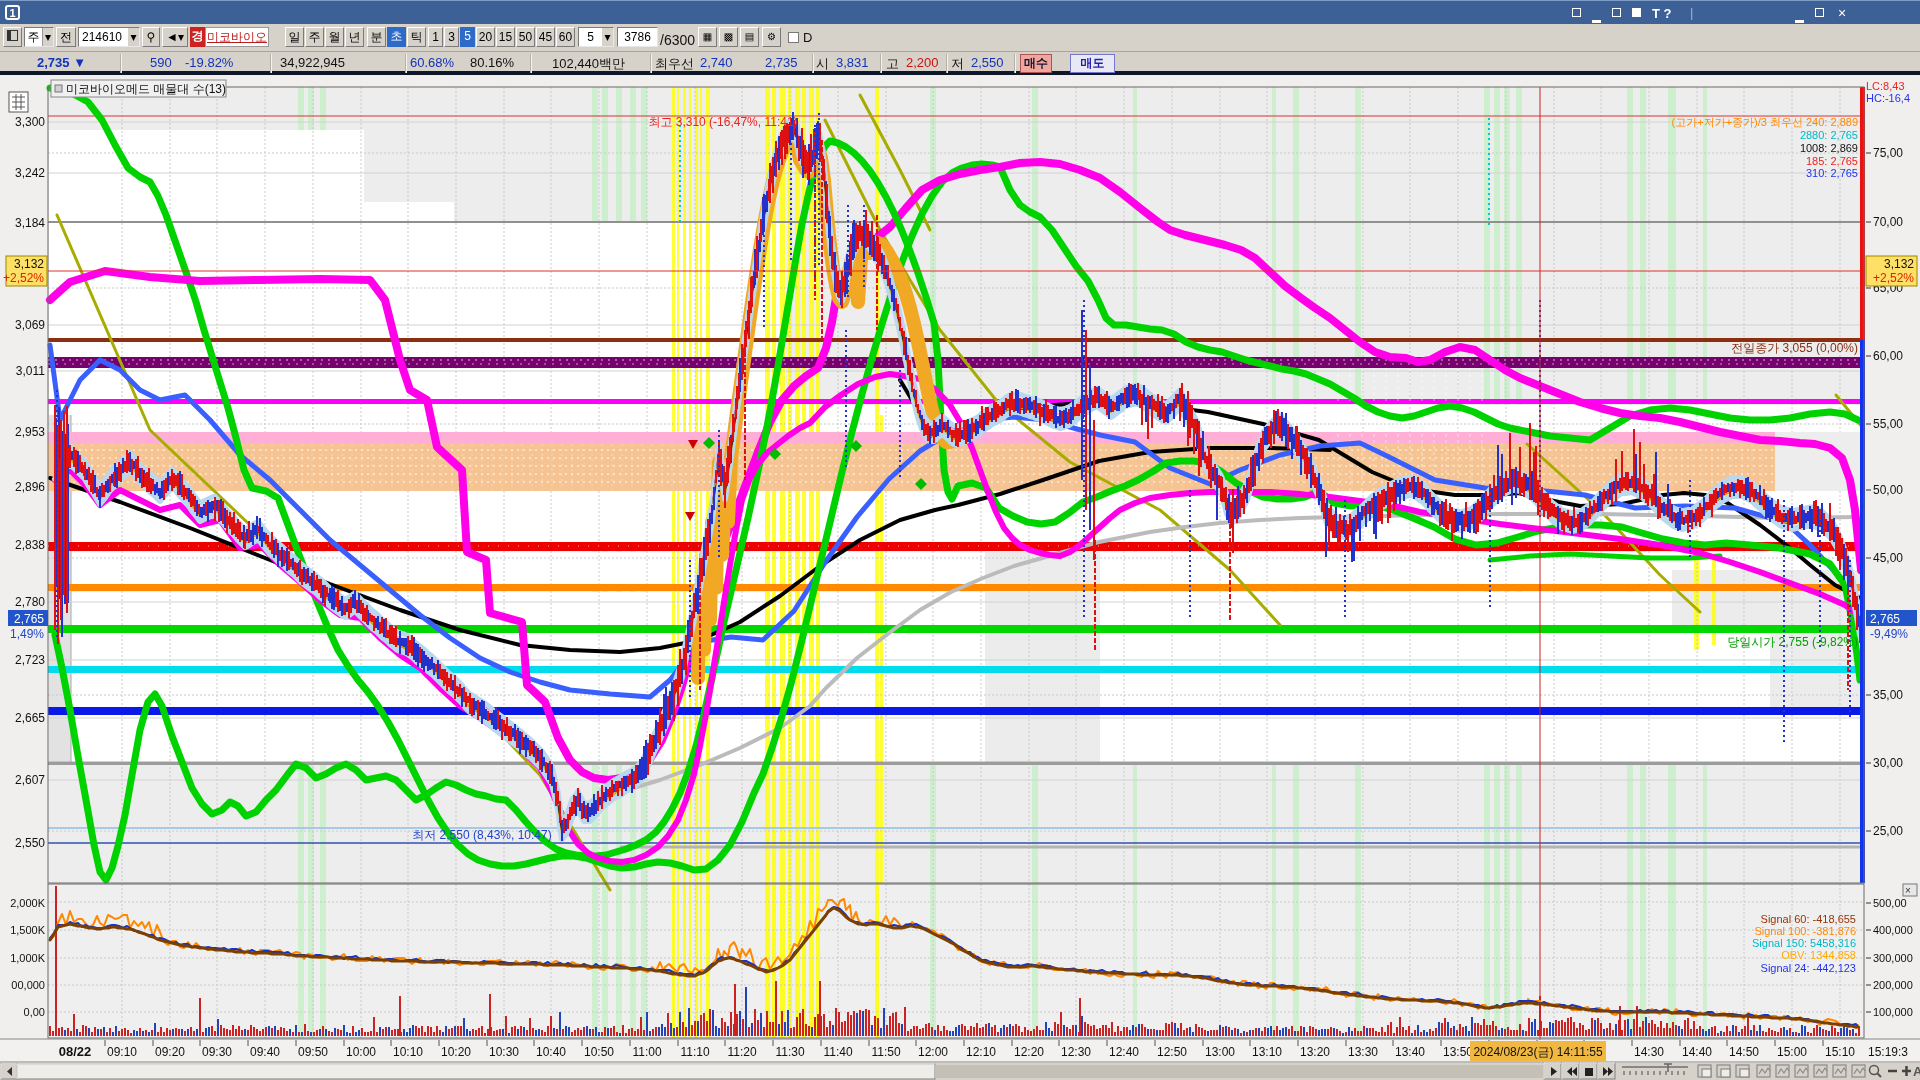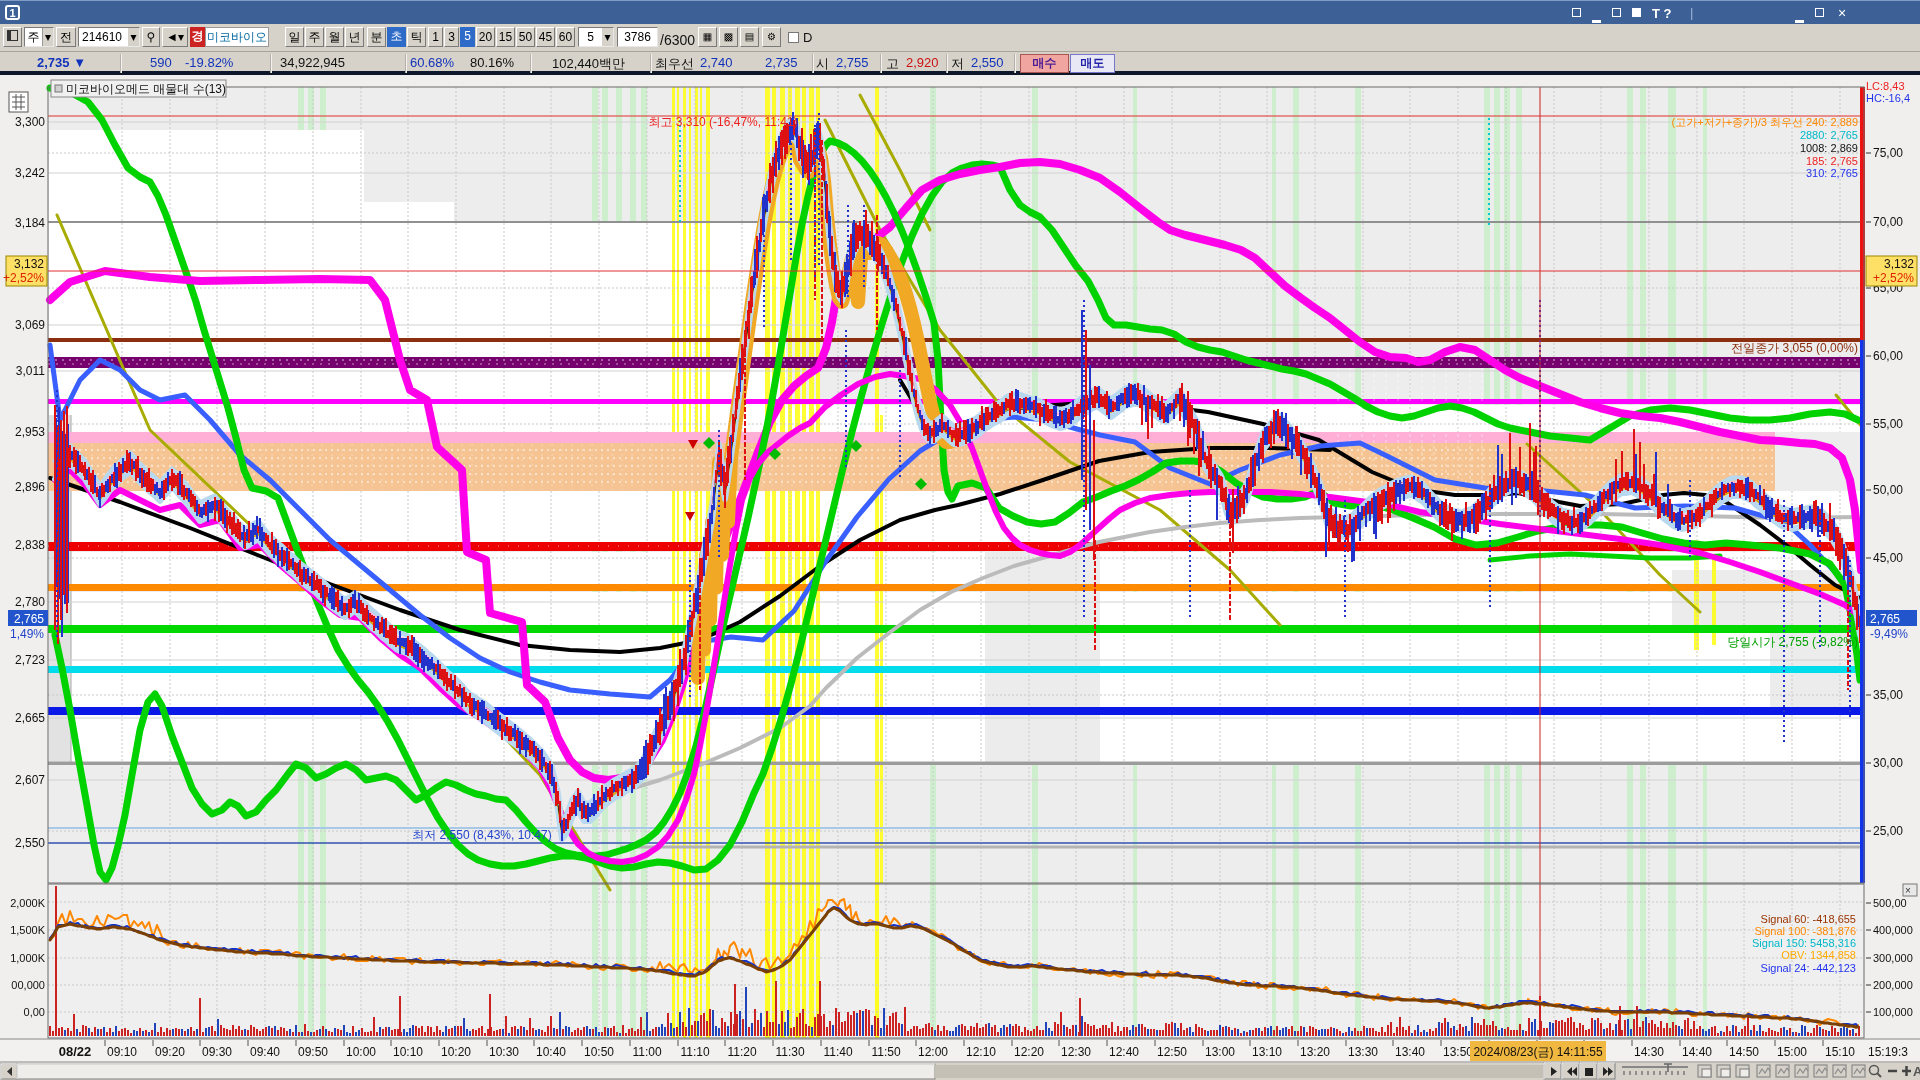--- a/index.html
+++ b/index.html
@@ -28,21 +28,21 @@
  <div style="position:absolute;left:1838px;top:4px;color:#fff;font-size:14px">×</div>
 </div>
 <div class="row2">
  <div class="c b3" style="left:3px;top:3px;width:19px"><span style="display:inline-block;width:11px;height:11px;border:1px solid #333;border-left:4px solid #333"></span></div>
  <div class="c inp" style="left:24px;top:3px;width:30px">주<span style="float:right;width:11px;background:#d6d2c9;border-left:1px solid #999">▾</span></div>
  <div class="c b3" style="left:56px;top:3px;width:20px">전</div>
  <div class="c inp" style="left:78px;top:3px;width:62px;text-align:left;padding-left:3px">214610<span style="float:right;width:11px;background:#d6d2c9;text-align:center">▾</span></div>
  <div class="c b3" style="left:142px;top:3px;width:18px">⚲</div>
  <div class="c b3" style="left:162px;top:3px;width:26px">◄▾</div>
  <div class="c" style="left:190px;top:3px;width:15px;background:#cc2222;color:#fff;font-weight:bold">경</div>
- <div class="c" style="left:205px;top:3px;width:64px;background:#fff;border:1px solid #999;color:#0369a1;">미코바이오</div>
+ <div class="c" style="left:205px;top:3px;width:64px;background:#fff;border:1px solid #999;color:#b91c1c;text-decoration:underline">미코바이오</div>
  <div class="c b3" style="left:285px;top:3px;width:19px">일</div>
     <div class="c b3" style="left:305px;top:3px;width:19px">주</div>
     <div class="c b3" style="left:325px;top:3px;width:19px">월</div>
     <div class="c b3" style="left:345px;top:3px;width:19px">년</div>
     <div class="c b3" style="left:367px;top:3px;width:19px">분</div>
     <div class="c sel" style="left:387px;top:3px;width:19px">초</div>
     <div class="c b3" style="left:407px;top:3px;width:19px">틱</div>
     <div class="c b3" style="left:428px;top:3px;width:15px">1</div>
     <div class="c b3" style="left:444px;top:3px;width:15px">3</div>
     <div class="c sel" style="left:460px;top:3px;width:15px">5</div>
@@ -84,26 +84,26 @@
  <div class="t3 blue" style="left:150px">590</div>
     <div class="t3 blue" style="left:185px">-19.82%</div>
  <div class="t3 blk" style="left:280px">34,922,945</div>
  <div class="t3 blue" style="left:410px">60.68%</div>
     <div class="t3 blk" style="left:470px">80.16%</div>
  <div class="t3 blk" style="left:552px">102,440백만</div>
  <div class="t3 blk" style="left:655px">최우선</div>
  <div class="t3 blue" style="left:700px">2,740</div>
     <div class="t3 blue" style="left:765px">2,735</div>
  <div class="t3 blk" style="left:816px">시</div>
-    <div class="t3 blue" style="left:836px">2,755</div>
+    <div class="t3 blue" style="left:836px">3,831</div>
  <div class="t3 blk" style="left:886px">고</div>
-    <div class="t3 red" style="left:906px">2,920</div>
+    <div class="t3 red" style="left:906px">2,200</div>
  <div class="t3 blk" style="left:951px">저</div>
     <div class="t3 blue" style="left:971px">2,550</div>
- <div class="c" style="left:1020px;top:2px;width:49px;height:19px;background:#f0a5a0;border:1px solid #aa5550;color:#4c1d95;font-weight:bold;line-height:17px">매수</div>
+ <div class="c" style="left:1020px;top:2px;width:32px;height:19px;background:#f0a5a0;border:1px solid #aa5550;color:#0f172a;font-weight:bold;line-height:17px">매수</div>
  <div class="c" style="left:1070px;top:2px;width:45px;height:19px;background:#e9e9f6;border:1px solid #7777cc;color:#2222aa;font-weight:bold;line-height:17px">매도</div>
 </div>
 <svg width="1920" height="1080" viewBox="0 0 1920 1080" style="position:absolute;left:0;top:0">
     <rect x="0" y="75" width="1920" height="1005" fill="#f0efed"></rect>
     <rect x="48" y="87" width="1816" height="796" fill="#ededed"></rect>
     <rect x="48" y="884" width="1816" height="154" fill="#efefef"></rect>
     <rect x="298" y="87" width="6" height="796" fill="#b5f0b5" opacity="0.55"></rect>
     <rect x="298" y="884" width="6" height="154" fill="#b5f0b5" opacity="0.55"></rect>
     <rect x="308" y="87" width="6" height="796" fill="#b5f0b5" opacity="0.55"></rect>
     <rect x="308" y="884" width="6" height="154" fill="#b5f0b5" opacity="0.55"></rect>

